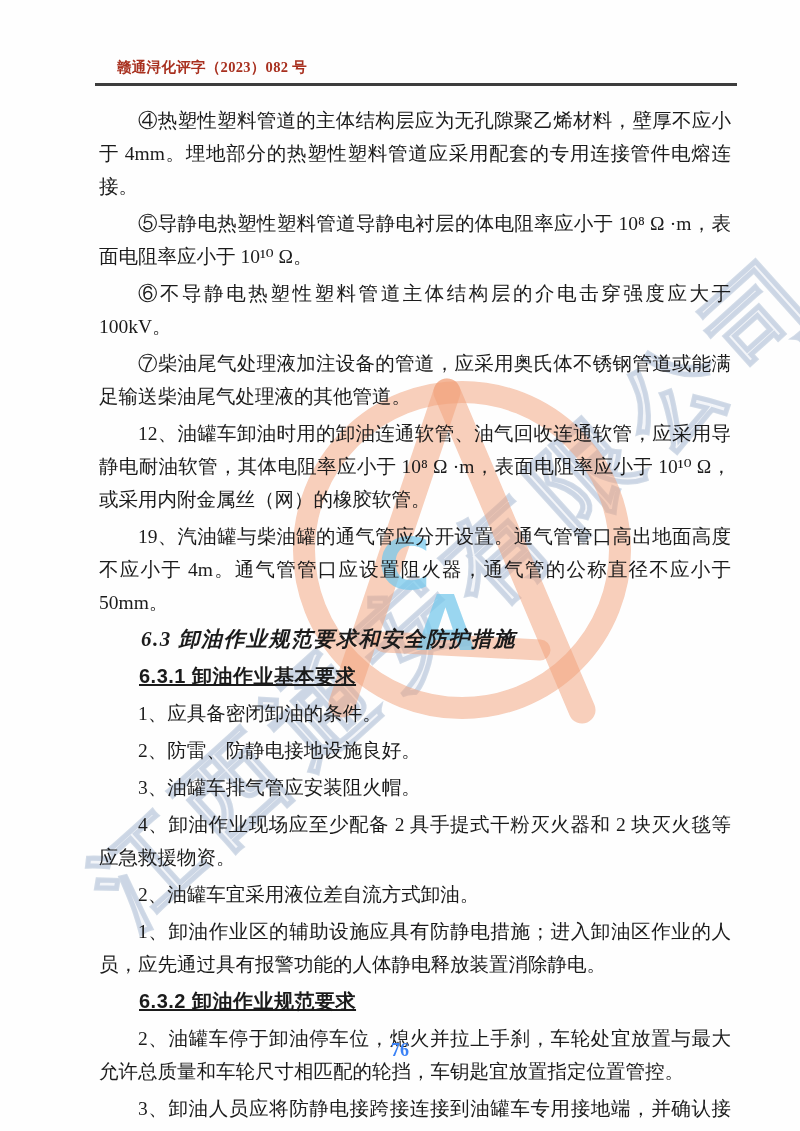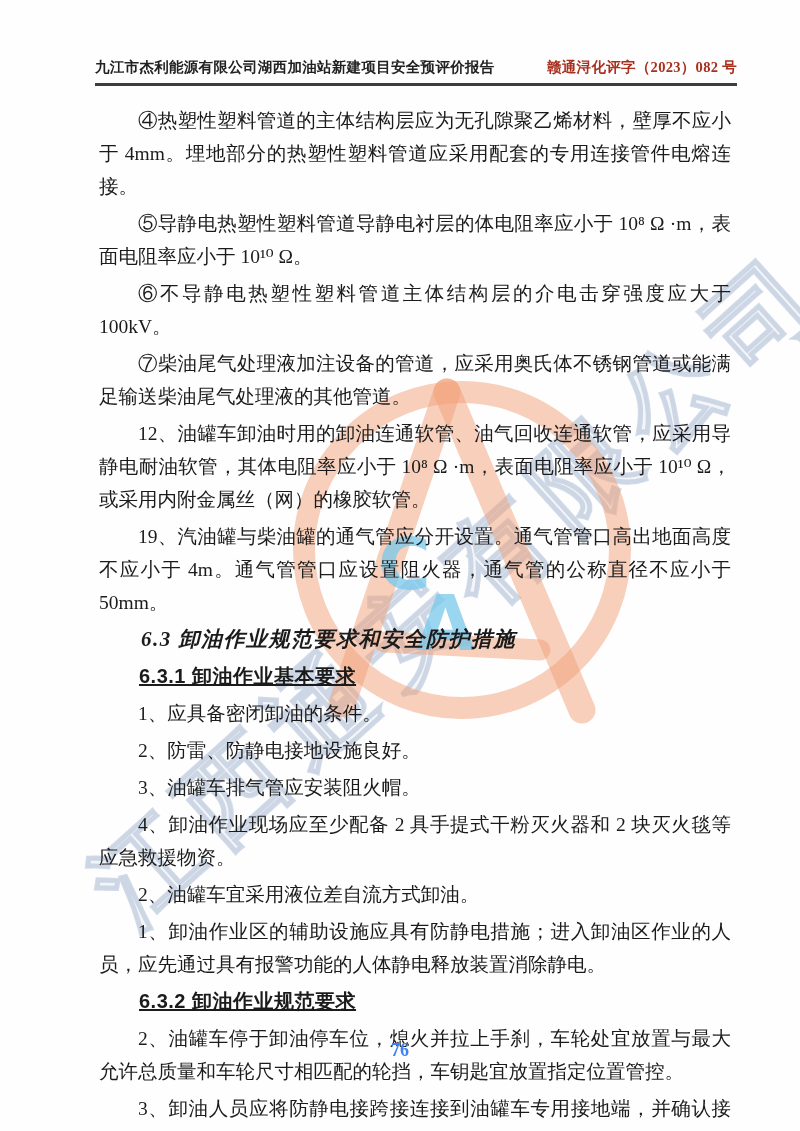--- a/index.html
+++ b/index.html
@@ -73,21 +73,20 @@
         <path d="M447,392 L342,704" stroke-width="27"></path>
         <path d="M447,392 L582,710" stroke-width="27"></path>
         <path d="M384,642 L540,650" stroke-width="21"></path>
       </g>
     </svg>
     <span class="wm-cyan wm-c">C</span>
     <span class="wm-cyan wm-a">A</span>
   </div>
 
   <div class="hdr">
-    <span class="hdr-left">九江市杰利能源有限公司湖西加油站新建项目安全预评价报告</span>
     <span class="hdr-right">赣通浔化评字（2023）082 号</span>
   </div>
 
   <div class="doc">
     <p class="item">④热塑性塑料管道的主体结构层应为无孔隙聚乙烯材料，壁厚不应小于 4mm。埋地部分的热塑性塑料管道应采用配套的专用连接管件电熔连接。</p>
     <p class="item">⑤导静电热塑性塑料管道导静电衬层的体电阻率应小于 10⁸ Ω ·m，表面电阻率应小于 10¹⁰ Ω。</p>
     <p class="item">⑥不导静电热塑性塑料管道主体结构层的介电击穿强度应大于 100kV。</p>
     <p class="item">⑦柴油尾气处理液加注设备的管道，应采用奥氏体不锈钢管道或能满足输送柴油尾气处理液的其他管道。</p>
     <p class="item">12、油罐车卸油时用的卸油连通软管、油气回收连通软管，应采用导静电耐油软管，其体电阻率应小于 10⁸ Ω ·m，表面电阻率应小于 10¹⁰ Ω，或采用内附金属丝（网）的橡胶软管。</p>
     <p class="item">19、汽油罐与柴油罐的通气管应分开设置。通气管管口高出地面高度不应小于 4m。通气管管口应设置阻火器，通气管的公称直径不应小于 50mm。</p>

